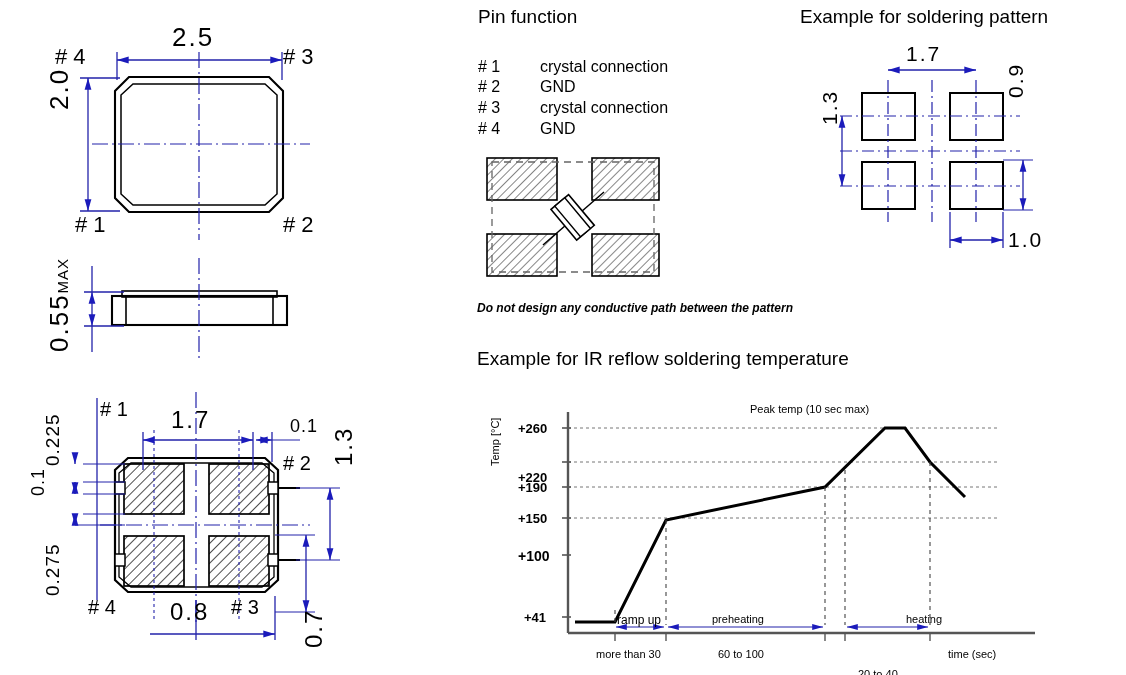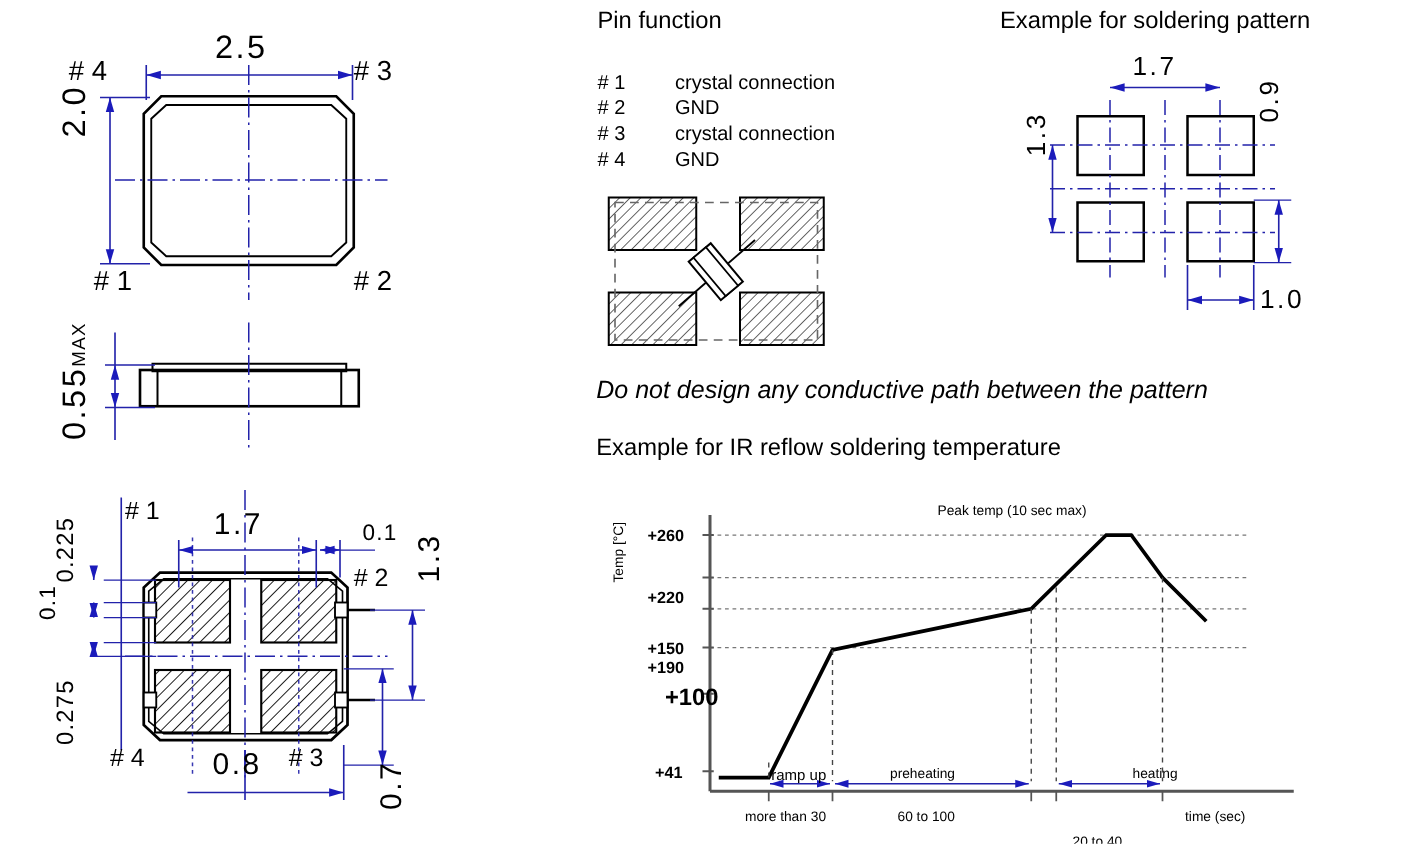--- a/index.html
+++ b/index.html
@@ -3,21 +3,21 @@
 <meta charset="utf-8">
 <style>
   html,body{margin:0;padding:0;background:#ffffff;}
   body{width:1126px;height:675px;position:relative;overflow:hidden;
        font-family:"Liberation Sans", sans-serif;color:#000;}
   .stage{position:absolute;left:0;top:0;width:1126px;height:675px;}
   svg{display:block;}
   .txt{position:absolute;white-space:nowrap;}
   .hdr{font-size:19px;}
   .pinrow{font-size:16px;}
-  .note{font-size:20px;font-weight:normal;font-style:italic;text-align:right;}
+  .note{font-size:12px;font-weight:bold;font-style:italic;text-align:right;}
 </style>
 </head>
 <body>
 
 <div class="stage">
 
 <svg width="1126" height="675" style="position:absolute;left:0;top:0;">
   <defs>
     <pattern id="hatch" width="7" height="7" patternTransform="rotate(45)" patternUnits="userSpaceOnUse">
       <line x1="0" y1="0" x2="0" y2="7" stroke="#000" stroke-width="1.4"></line>
@@ -276,23 +276,23 @@
 <div class="txt" style="left:818px;top:125px;font-size:21px;letter-spacing:2px;transform:rotate(-90deg);transform-origin:left top;">1.3</div>
 <div class="txt" style="left:1004px;top:98px;font-size:21px;letter-spacing:2px;transform:rotate(-90deg);transform-origin:left top;">0.9</div>
 <div class="txt" style="left:1008px;top:228px;font-size:21px;letter-spacing:2px;">1.0</div>
 
 <div class="txt note" style="left:477px;top:301px;">Do not design any conductive path between the pattern</div>
 <div class="txt hdr" style="left:477px;top:348px;">Example for IR reflow soldering temperature</div>
 
 <div class="txt" style="left:489px;top:466px;font-size:11px;transform:rotate(-90deg);transform-origin:left top;">Temp [°C]</div>
 <div class="txt" style="left:518px;top:421px;font-size:13px;font-weight:bold;">+260</div>
 <div class="txt" style="left:518px;top:455px;font-size:13px;font-weight:bold;margin-top:15px;">+220</div>
-<div class="txt" style="left:518px;top:480px;font-size:13px;font-weight:bold;margin-top:46px;">+190</div>
+<div class="txt" style="left:518px;top:480px;font-size:13px;font-weight:bold;">+190</div>
 <div class="txt" style="left:518px;top:511px;font-size:13px;font-weight:bold;">+150</div>
-<div class="txt" style="left:532px;top:548px;font-size:19px;font-weight:bold;">+100</div>
+<div class="txt" style="left:518px;top:548px;font-size:14px;font-weight:bold;">+100</div>
 <div class="txt" style="left:524px;top:610px;font-size:13px;font-weight:bold;">+41</div>
 
 <div class="txt" style="left:750px;top:403px;font-size:11px;">Peak temp (10 sec max)</div>
 <div class="txt" style="left:617px;top:613px;font-size:12px;">ramp up</div>
 <div class="txt" style="left:712px;top:613px;font-size:11px;">preheating</div>
 <div class="txt" style="left:862px;top:613px;font-size:11px;padding-left:44px;">heating</div>
 <div class="txt" style="left:596px;top:648px;font-size:11px;">more than 30</div>
 <div class="txt" style="left:718px;top:648px;font-size:11px;">60 to 100</div>
 <div class="txt" style="left:858px;top:648px;font-size:11px;margin-top:20px;">20 to 40</div>
 <div class="txt" style="left:948px;top:648px;font-size:11px;">time (sec)</div>

